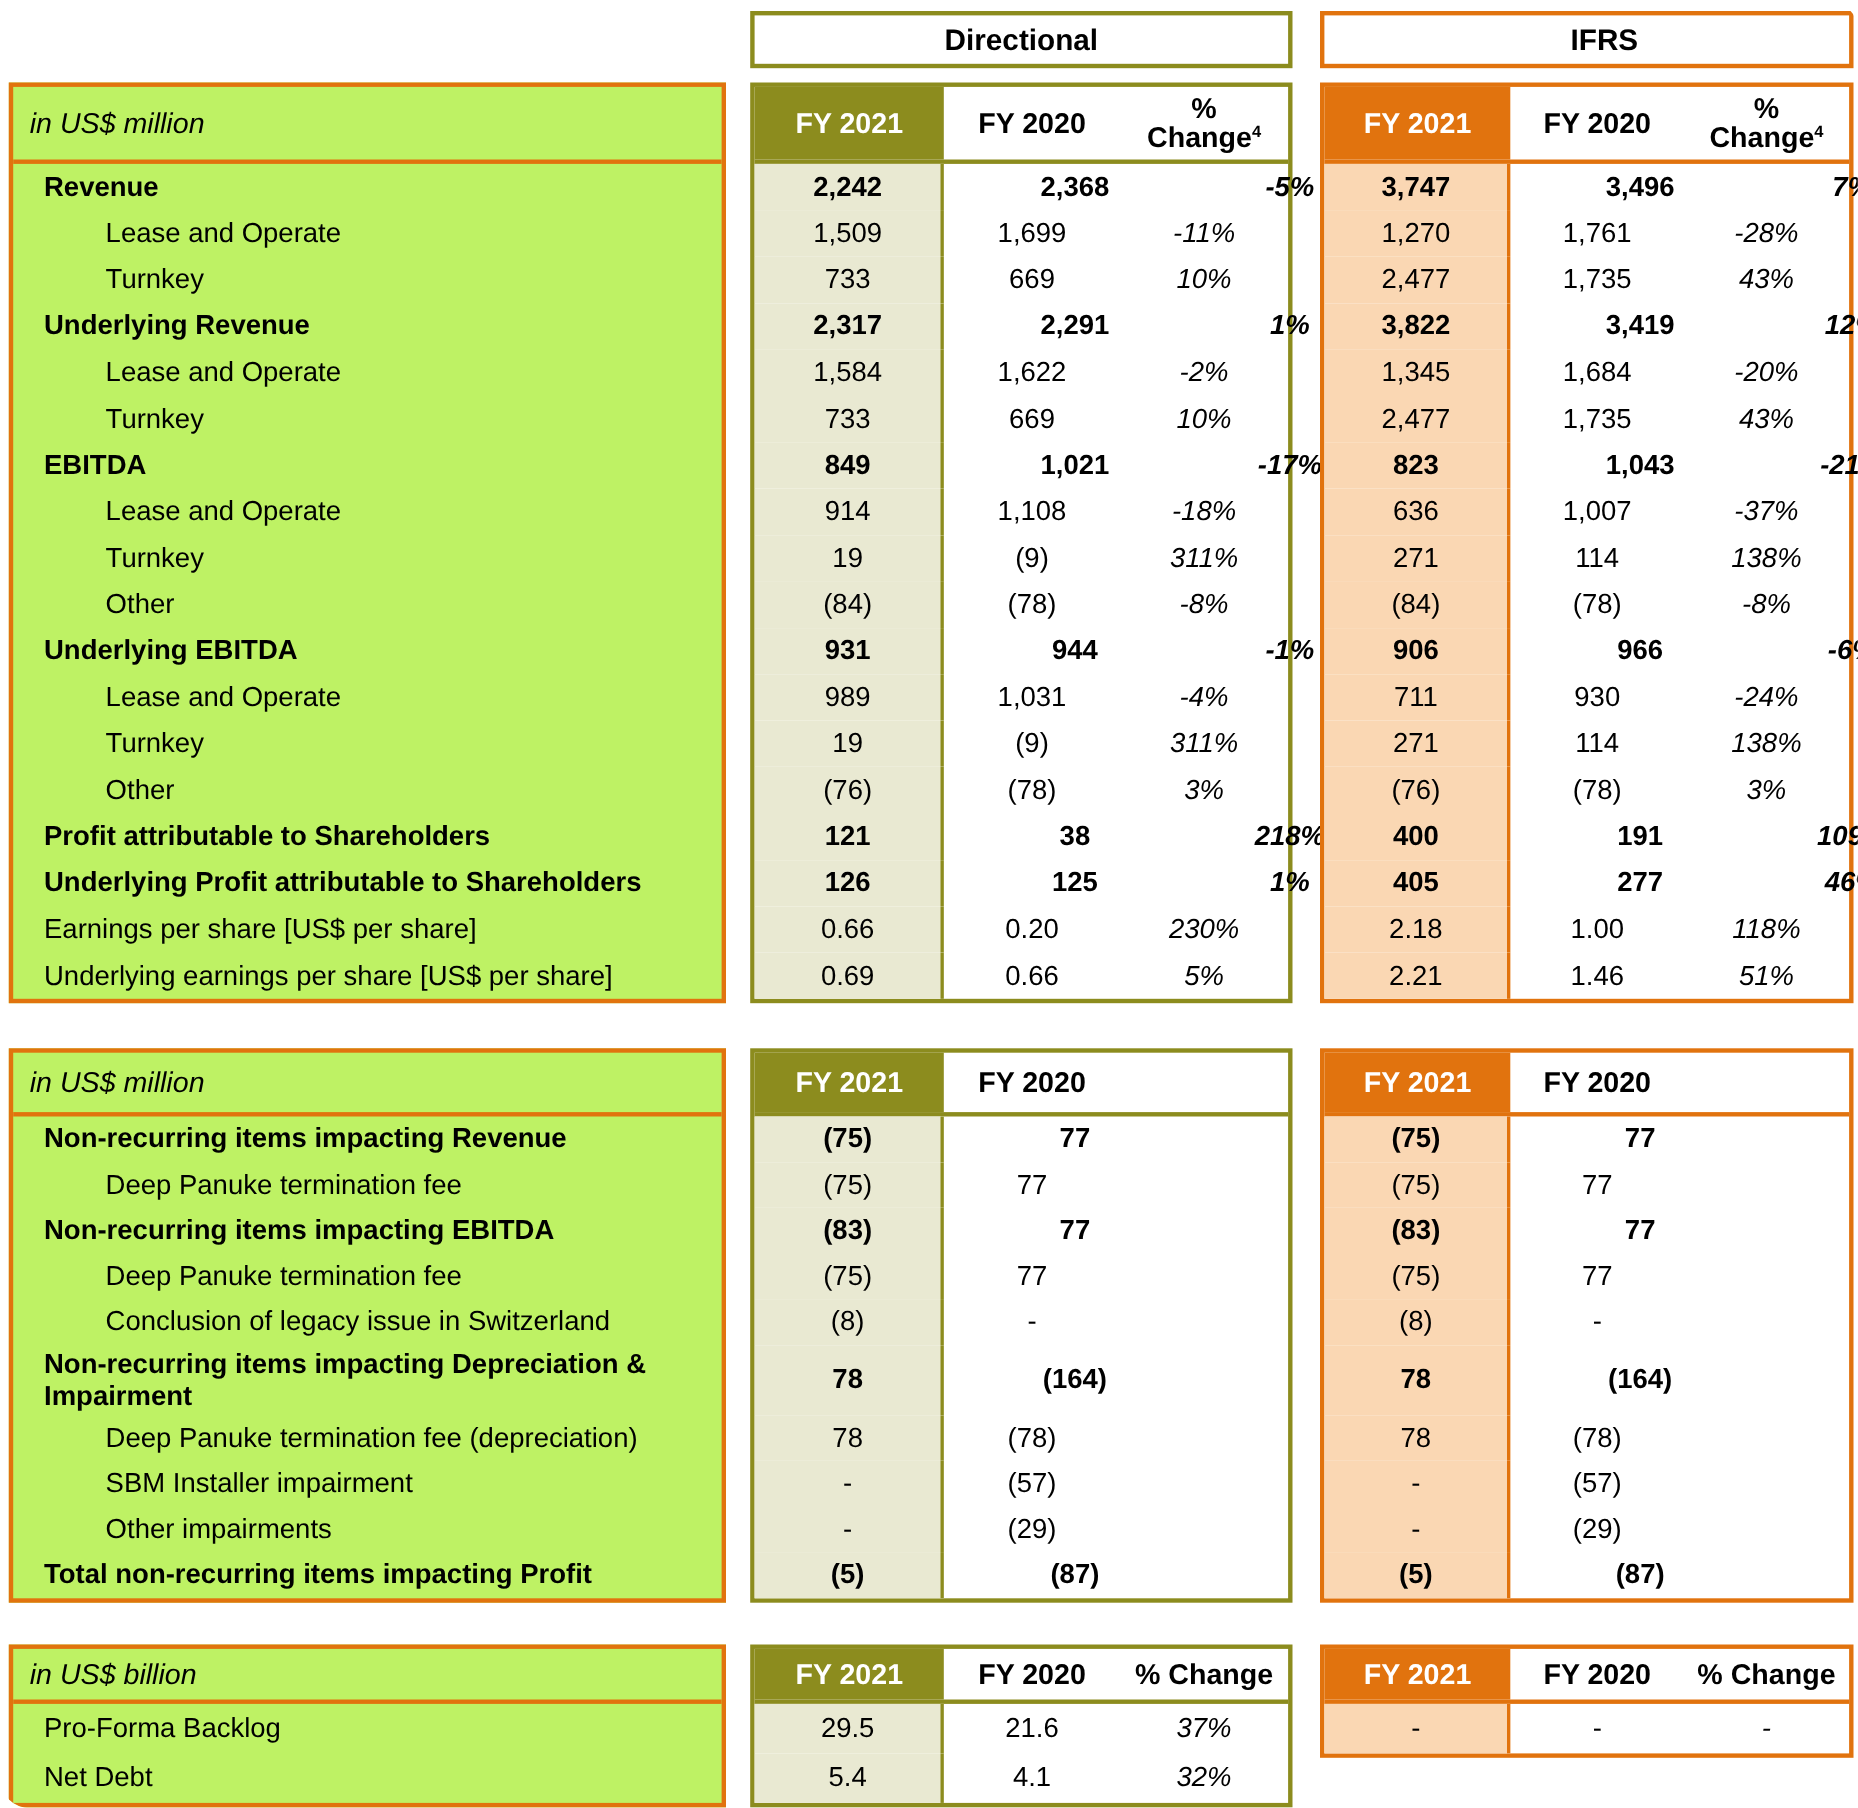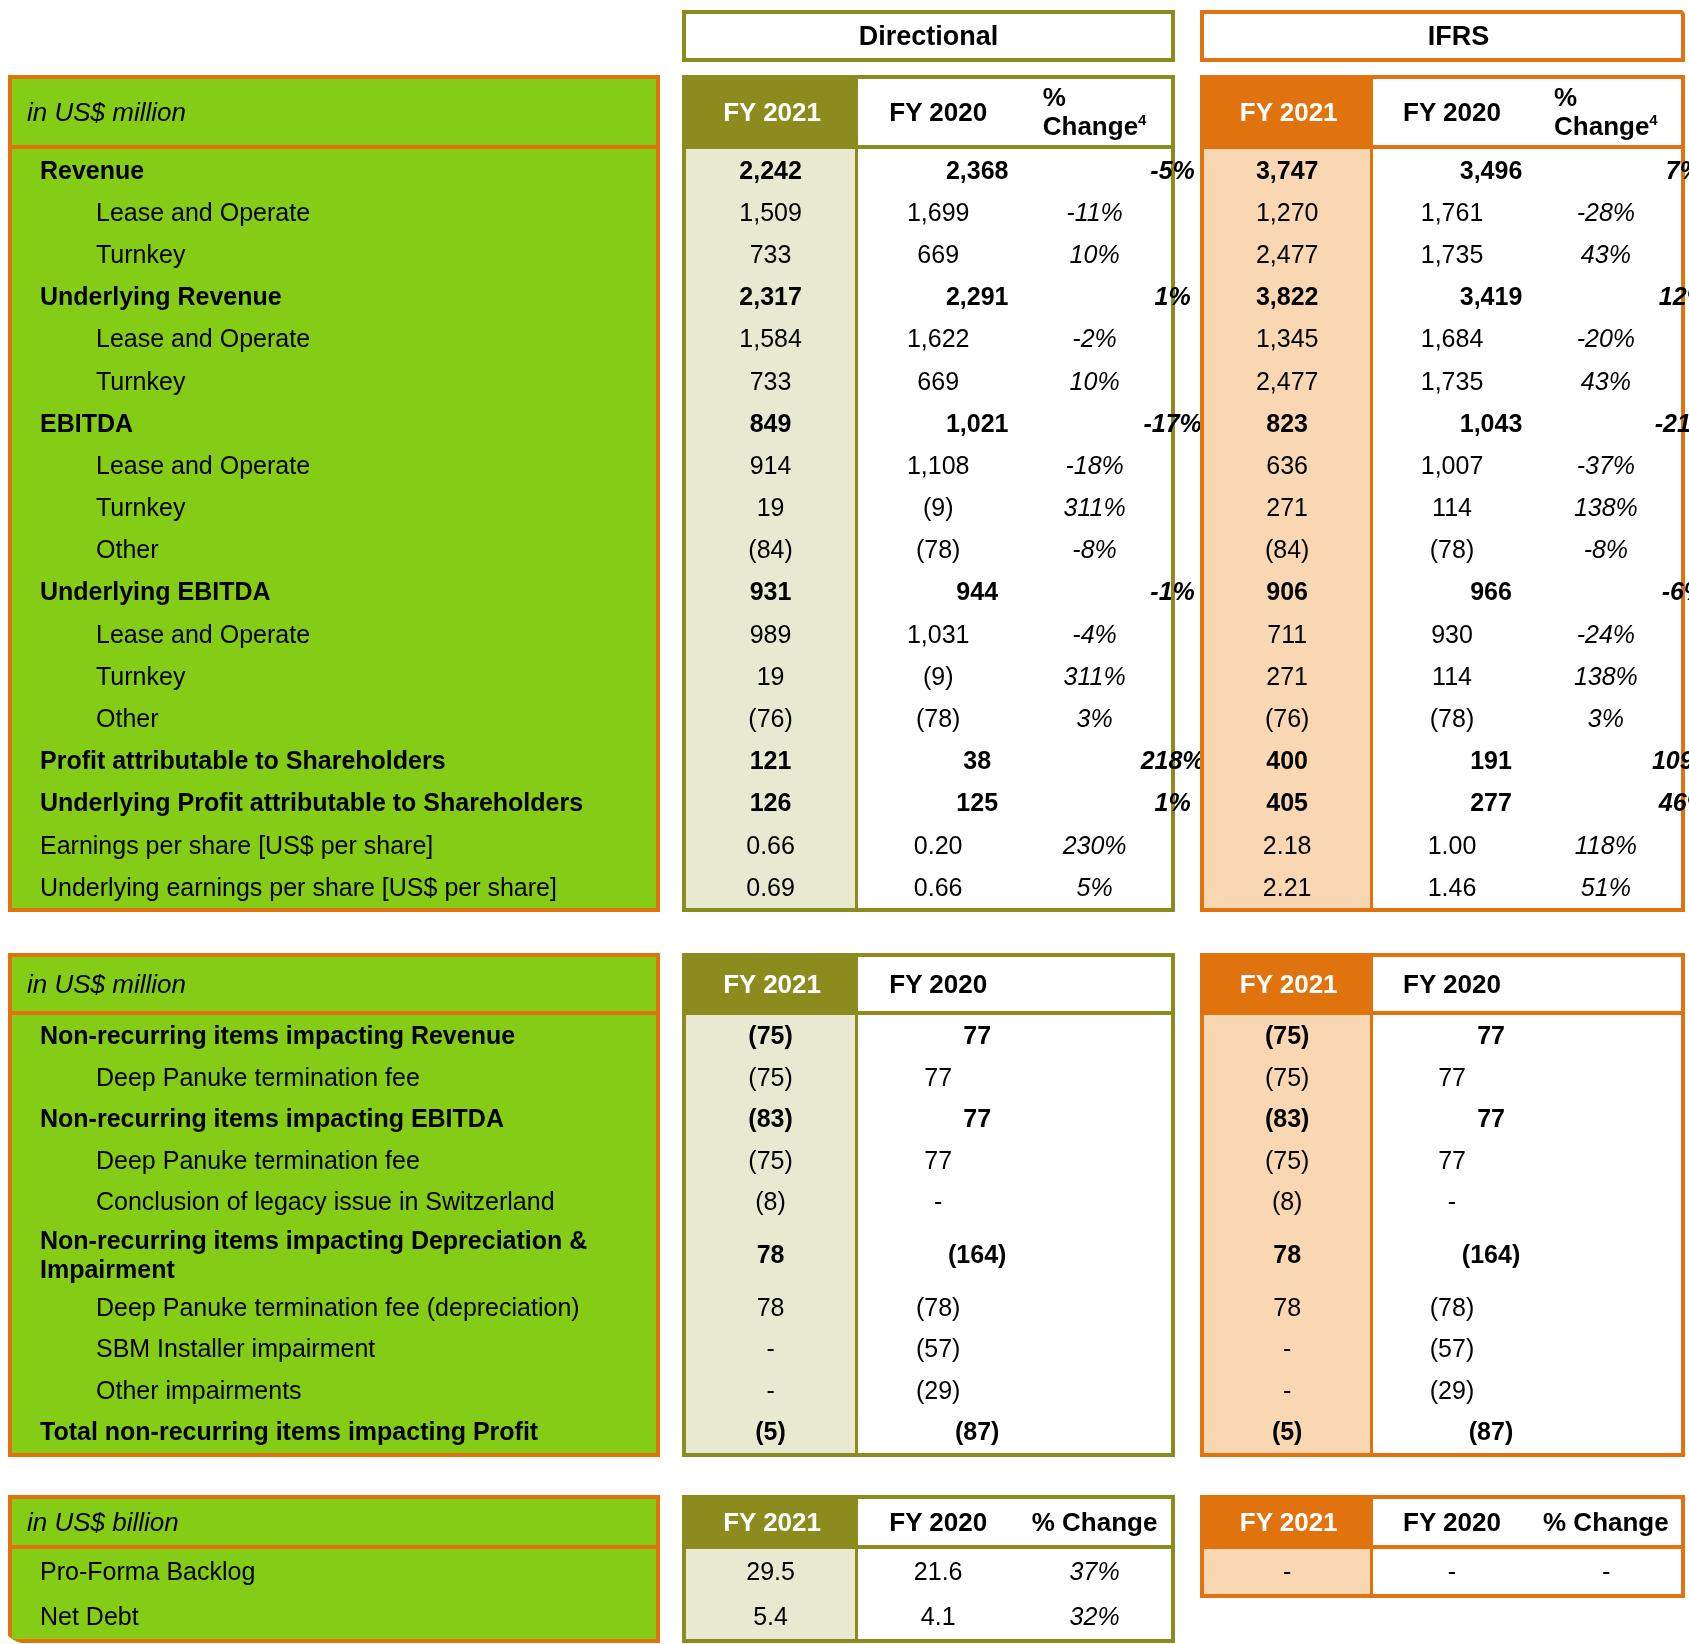--- a/index.html
+++ b/index.html
@@ -21,21 +21,21 @@
 
   
   .band { position:absolute; left:0; width:1689px; }
   #band1 { top:75px;   --rh:42.2px; --hh:66px; }
   #band2 { top:953px;  --rh:41.5px; --hh:54px; }
   #band3 { top:1495px; --rh:45px;   --hh:46px; }
 
   
   .label-block {
     position:absolute; left:8px; width:652px; top:0;
-    border:4px solid var(--orange); background:#84cc16; box-sizing:border-box;
+    border:4px solid var(--orange); background:#bef264; box-sizing:border-box;
   }
   .unit-row {
     height:var(--hh); border-bottom:4px solid var(--orange);
     display:flex; align-items:center; padding-left:15px;
     font-style:italic; font-size:26px;
   }
   .lrow { height:var(--rh); display:flex; align-items:center; padding-left:28px; font-size:25px; }
   .lrow.indent { padding-left:84px;align-items:center; }
   .lrow.bold   { font-weight:bold; }
   .lrow.tall   { height:64px; line-height:1.15; }
@@ -45,21 +45,21 @@
   .data-block.directional { left:682px;  width:493px; border:4px solid var(--olive);
                             --bcolor:var(--olive);  --shade:var(--olive-light); }
   .data-block.ifrs        { left:1200px; width:485px; border:4px solid var(--orange);
                             --bcolor:var(--orange); --shade:var(--peach); }
 
   .hrow {
     display:grid; grid-template-columns:35.5% 33% 31.5%;
     height:var(--hh); border-bottom:4px solid var(--bcolor);
   }
   .hc { display:flex; align-items:center; justify-content:center;
-        font-weight:bold; font-size:26px; }
+        font-weight:bold; font-size:26px; text-align:center; }
   .hc.h1 { background:var(--bcolor); color:#fff; }
   .pct2 { line-height:1.05; }
   sup { font-size:15px; vertical-align:super; }
 
   .drow { display:grid; grid-template-columns:35.5% 33% 31.5%; height:var(--rh); font-size:25px; }
   .drow.tall { height:64px; }
   .drow.bold { font-weight:bold;gap:39px; }
   .dc  { display:flex; align-items:center; justify-content:center; box-sizing:border-box; }
   .dc.c1 { background:var(--shade); border-right:3px solid var(--bcolor); }
   .dc.c3 { font-style:italic; }

